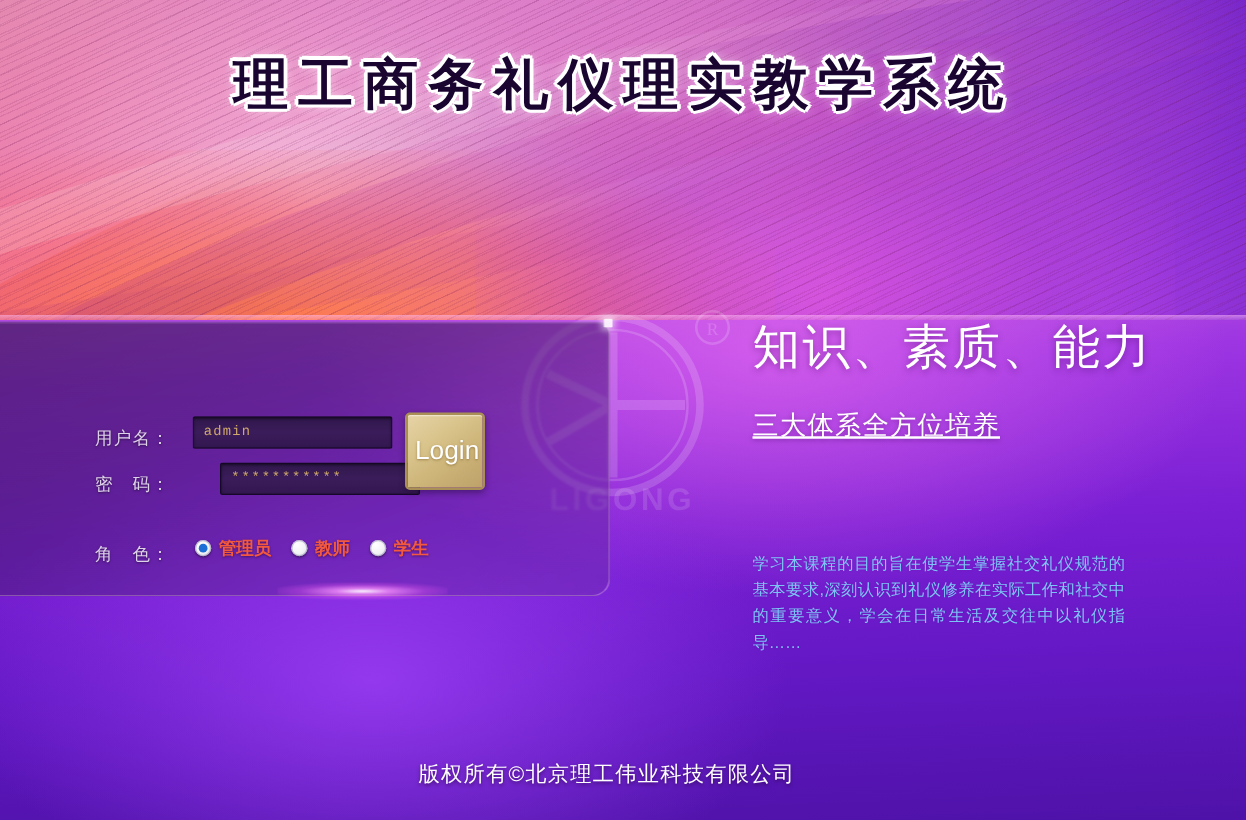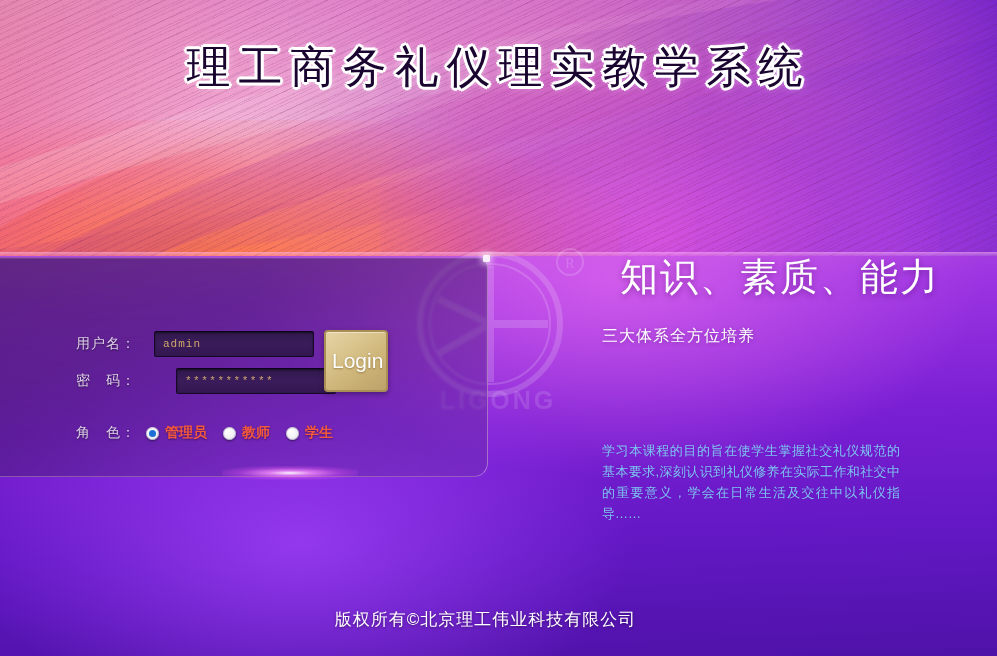--- a/index.html
+++ b/index.html
@@ -120,21 +120,21 @@
     font-family: "Liberation Sans", sans-serif;
     pointer-events: none;
   }
 
   
   .site-title {
     position: absolute;
     left: 0; right: 0; top: 38px;
     text-align: center;
     font-family: "DejaVu Serif", "Liberation Serif", serif;
-    font-weight: normal;
+    font-weight: bold;
     font-size: 44px;
     letter-spacing: 8px;
     color: #1a0430;
     text-shadow:
       -2px -2px 0 #ffffff,  2px -2px 0 #ffffff,
       -2px  2px 0 #ffffff,  2px  2px 0 #ffffff,
       -3px  0   0 #ffffff,  3px  0   0 #ffffff,
        0   -3px 0 #ffffff,  0    3px 0 #ffffff,
        0 0 10px rgba(255,255,255,0.8);
     white-space: nowrap;
@@ -175,20 +175,21 @@
     align-items: center;
   }
   .field-label {
     width: 76px;
     text-align: right;
     color: #ded2e8;
     font-size: 14px;
     letter-spacing: 1px;
     white-space: nowrap;
     text-shadow: 0 1px 2px rgba(0,0,0,0.5);
+    margin-top: 11px;
   }
   .text-input {
     width: 160px;
     height: 26px;
     margin-left: 18px;
     box-sizing: border-box;
     background: linear-gradient(180deg, #30184c 0%, #3a1c5a 50%, #331750 100%);
     border: 1px solid rgba(20,8,36,0.9);
     border-top-color: rgba(12,4,24,0.95);
     border-radius: 2px;
@@ -215,21 +216,21 @@
     font-family: "Liberation Sans", sans-serif;
     letter-spacing: 0px;
     cursor: pointer;
     text-shadow: 0 1px 2px rgba(110,80,30,0.55);
     box-shadow: 0 2px 5px rgba(30,10,50,0.45), inset 0 1px 0 rgba(255,255,255,0.45);
   }
 
   .radio-group {
     display: flex;
     align-items: flex-start;
-    margin-left: 10px;
+    margin-left: 20px;
   }
   .radio-opt {
     display: flex;
     align-items: center;
     margin-right: 16px;
     cursor: pointer;
   }
   .radio-dot {
     width: 13px; height: 13px;
     border-radius: 50%;
@@ -257,30 +258,30 @@
 
   
   .slogan-main {
     position: absolute;
     left: 602px; top: 252px;
     font-size: 38px;
     color: #ffffff;
     letter-spacing: 2px;
     white-space: nowrap;
     text-shadow: 0 2px 6px rgba(60,0,90,0.45);
-    margin-left: 18px;
   }
   .slogan-sub {
     position: absolute;
     left: 602px; top: 326px;
-    font-size: 16px;
+    font-size: 21px;
     color: #ffffff;
     letter-spacing: 1px;
     white-space: nowrap;
     text-shadow: 0 1px 4px rgba(60,0,90,0.4);
+    text-decoration: underline;
   }
   .blurb {
     position: absolute;
     left: 602px; top: 440px;
     width: 298px;
     font-size: 13px;
     line-height: 21px;
     color: #7dd3fc;
     text-align: justify;
     opacity: .92;

